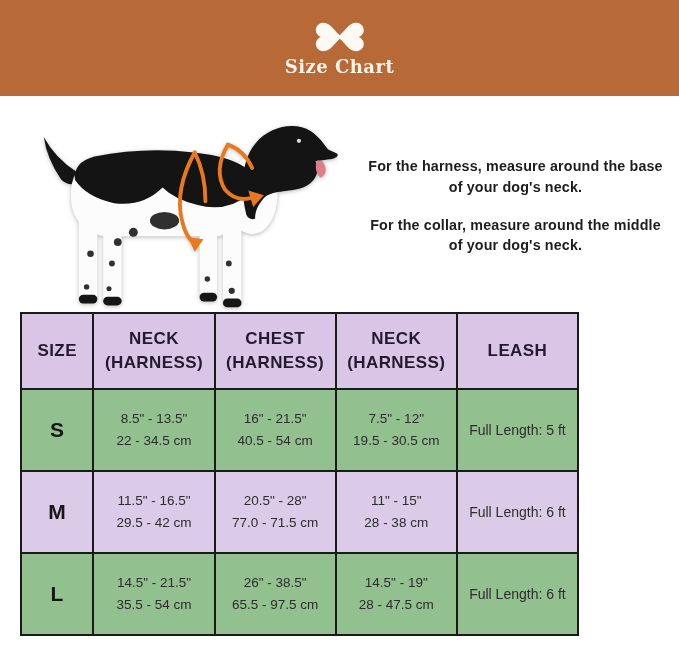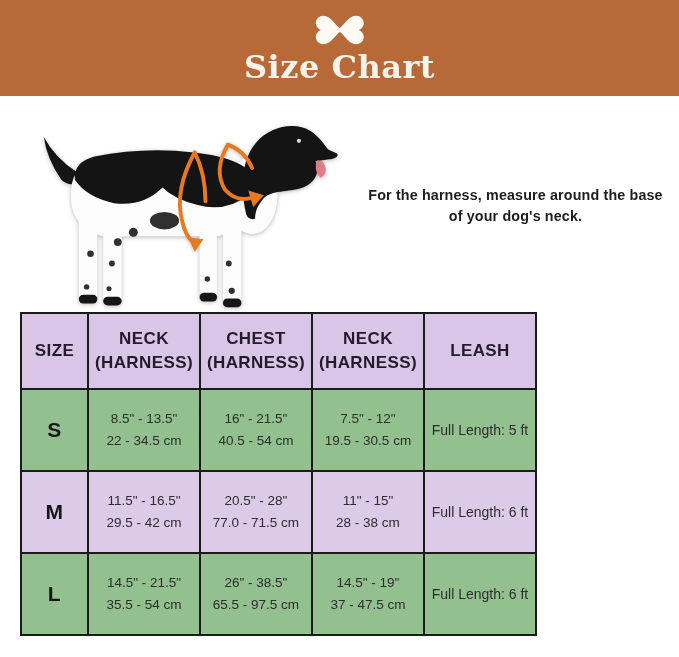--- a/index.html
+++ b/index.html
@@ -11,36 +11,36 @@
     width:679px;height:657px;background:#ffffff;overflow:hidden;
     font-family:"Liberation Sans", sans-serif;color:var(--ink);
   }
   
   .banner{
     height:96px;background:var(--brown);
     display:flex;flex-direction:column;align-items:center;justify-content:center;gap:5px;
   }
   .logo-svg{display:block;height:32px;width:auto;}
   .banner-title{
-    font-family:"DejaVu Serif", serif;font-weight:700;font-size:32px;
+    font-family:"DejaVu Serif", serif;font-weight:700;font-size:18px;
     color:var(--cream);letter-spacing:0.5px;line-height:1;
   }
   
   .content{height:216px;display:flex;align-items:stretch;}
   .dog-wrap{flex:0 0 368px;display:flex;align-items:center;justify-content:center;padding-top:8px;}
   .dog-svg{filter:drop-shadow(0 1px 2px rgba(0,0,0,0.28));}
   .instructions{
     flex:1;display:flex;flex-direction:column;justify-content:center;gap:17px;
     padding:4px 16px 0 0;text-align:center;
     font-size:14.3px;font-weight:700;line-height:1.45;color:#1d1d1d;letter-spacing:0.15px;
   }
   .instructions p{margin:0;}
   
   .size-table{
-    width:517px;margin:0 24px 0 20px;border-collapse:collapse;table-layout:fixed;
+    width:559px;margin:0 24px 0 20px;border-collapse:collapse;table-layout:fixed;
   }
   .size-table th,.size-table td{
     border:2px solid var(--border-dark);text-align:center;vertical-align:middle;padding:0;
   }
   .size-table col.c-size{width:13%;}
   .size-table thead th{
     background:var(--table-purple);height:74px;
     font-size:17px;font-weight:700;color:#241a2f;line-height:1.4;letter-spacing:0.4px;
   }
   .size-table tbody tr{height:82px;}
@@ -118,20 +118,21 @@
       </g>
       <g fill="#e8791f">
         <polygon points="236,97 252,102 241,114"></polygon>
         <polygon points="174,145 190,147 181,160"></polygon>
       </g>
     </svg>
   </div>
 
   <div class="instructions">
     <p>For the harness, measure around the base of your dog's neck.</p>
+    <p>For the collar, measure around the middle of your dog's neck.</p>
   </div>
 </div>
 
 <table class="size-table">
   <colgroup>
     <col class="c-size">
       <col>
       <col>
       <col>
       <col>
@@ -196,18 +197,18 @@
       <td class="data-cell">
         <span class="cell-line">14.5" - 21.5"</span>
         <span class="cell-line">35.5 - 54 cm</span>
       </td>
       <td class="data-cell">
         <span class="cell-line">26" - 38.5"</span>
         <span class="cell-line">65.5 - 97.5 cm</span>
       </td>
       <td class="data-cell">
         <span class="cell-line">14.5" - 19"</span>
-        <span class="cell-line">37 - 47.5 cm</span>
+        <span class="cell-line">28 - 47.5 cm</span>
       </td>
       <td class="leash-cell">Full Length: 6 ft</td>
     </tr>
   </tbody>
 </table>
 
 </body></html>

